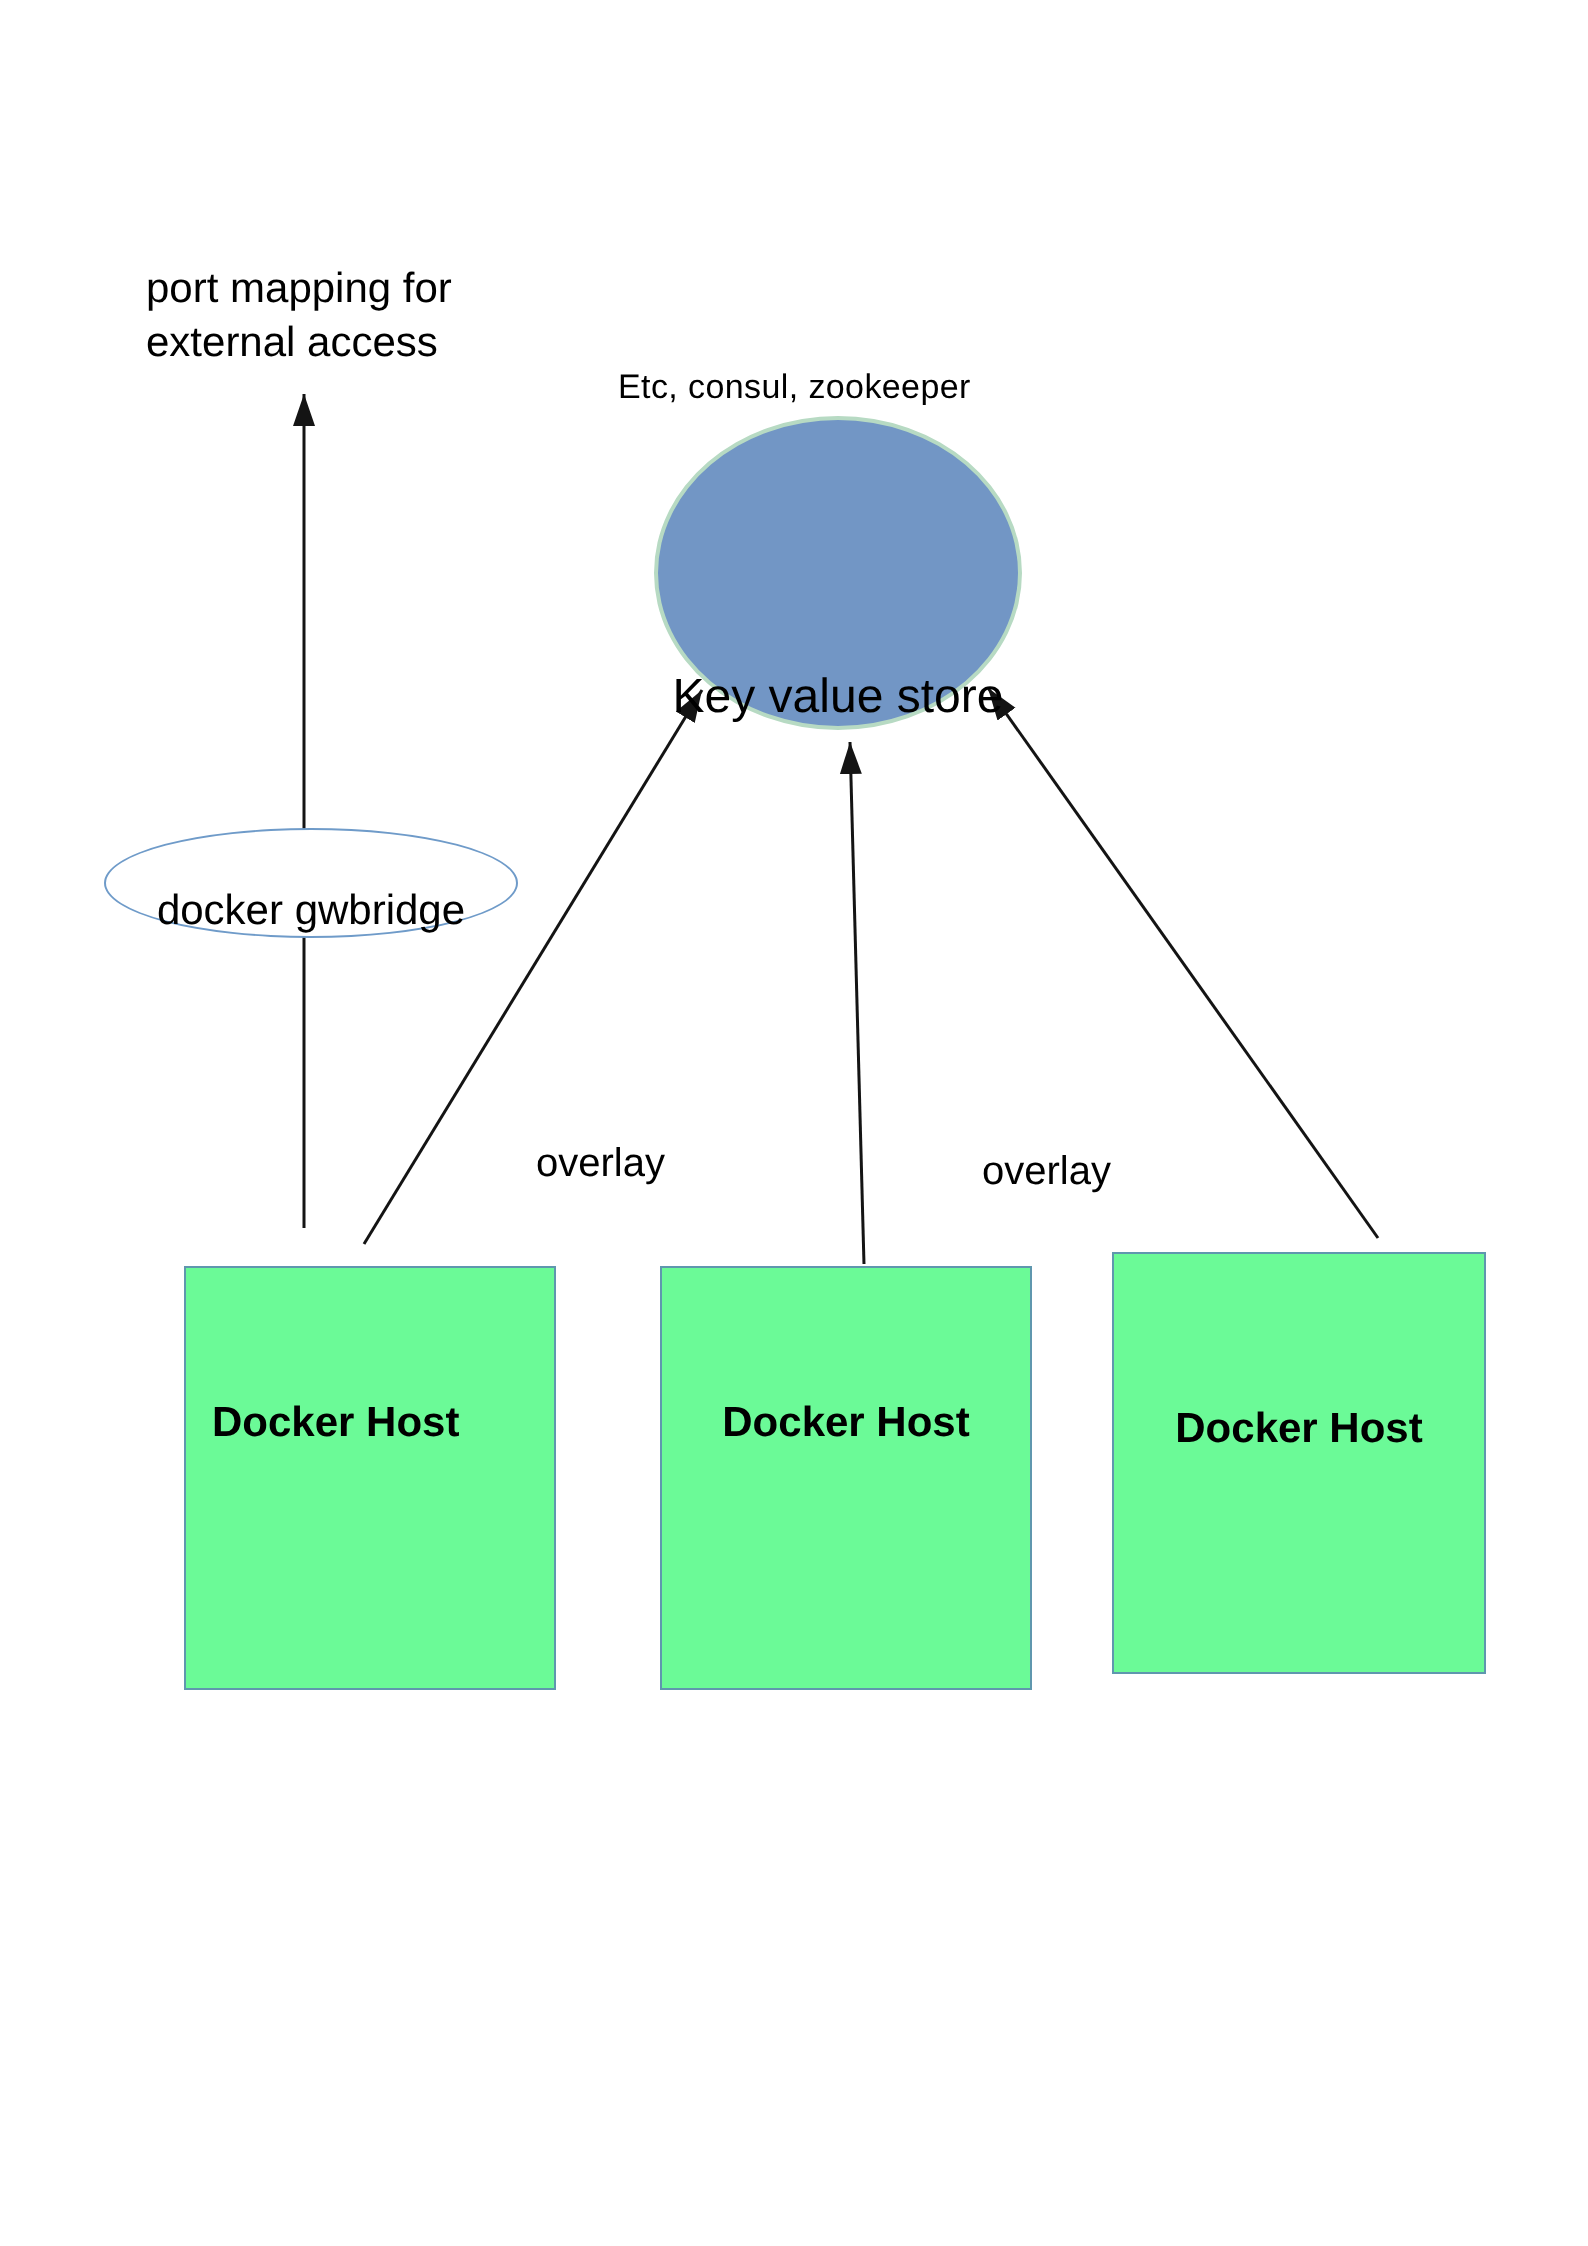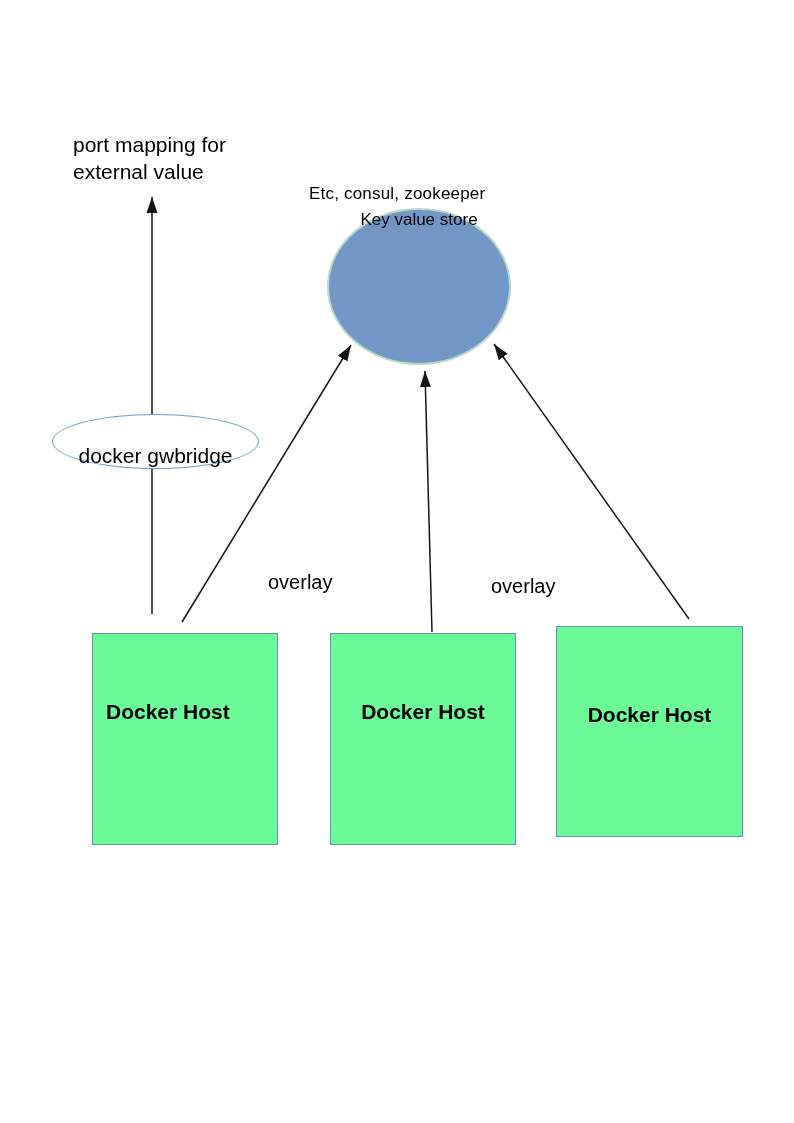--- a/index.html
+++ b/index.html
@@ -35,22 +35,22 @@
     left:293px;top:144px;
     font-size:17px;font-weight:normal;letter-spacing:0.2px;
   }
   .overlay-left{left:252px;top:531px;font-size:20px;}
   .overlay-right{left:475px;top:535px;font-size:20px;}
   .kv-ellipse{
     position:absolute;left:311px;top:168px;width:184px;height:157px;
     background:var(--kv-fill);
     border:2px solid var(--kv-border);
     border-radius:50%;
-    display:flex;align-items:flex-start;justify-content:center;
-    font-size:17px;z-index:2;
+    display:flex;align-items:flex-end;justify-content:center;
+    font-size:24px;z-index:2;
   }
   .gwbridge-ellipse{
     position:absolute;left:36px;top:374px;width:207px;height:55px;
     background:var(--gwbridge-fill);
     border:1.5px solid var(--gwbridge-border);
     border-radius:50%;
     display:flex;align-items:flex-end;justify-content:center;
     font-size:21px;z-index:2;
   }
   .host-box{
@@ -80,21 +80,21 @@
       </marker>
     </defs>
     <line x1="136" y1="574" x2="136" y2="157" marker-end="url(#arrowhead)"></line>
     <line x1="166" y1="582" x2="335" y2="305" marker-end="url(#arrowhead)"></line>
     <line x1="416" y1="592" x2="409" y2="331" marker-end="url(#arrowhead)"></line>
     <line x1="673" y1="579" x2="478" y2="304" marker-end="url(#arrowhead)"></line>
   </svg>
 
   <div class="label port-mapping">
     <div>port mapping for</div>
-    <div>external value</div>
+    <div>external access</div>
   </div>
 
   <div class="label kv-caption">Etc, consul, zookeeper</div>
 
   <div class="kv-ellipse">
     <span>Key value store</span>
   </div>
 
   <div class="gwbridge-ellipse">
     <span>docker gwbridge</span>

